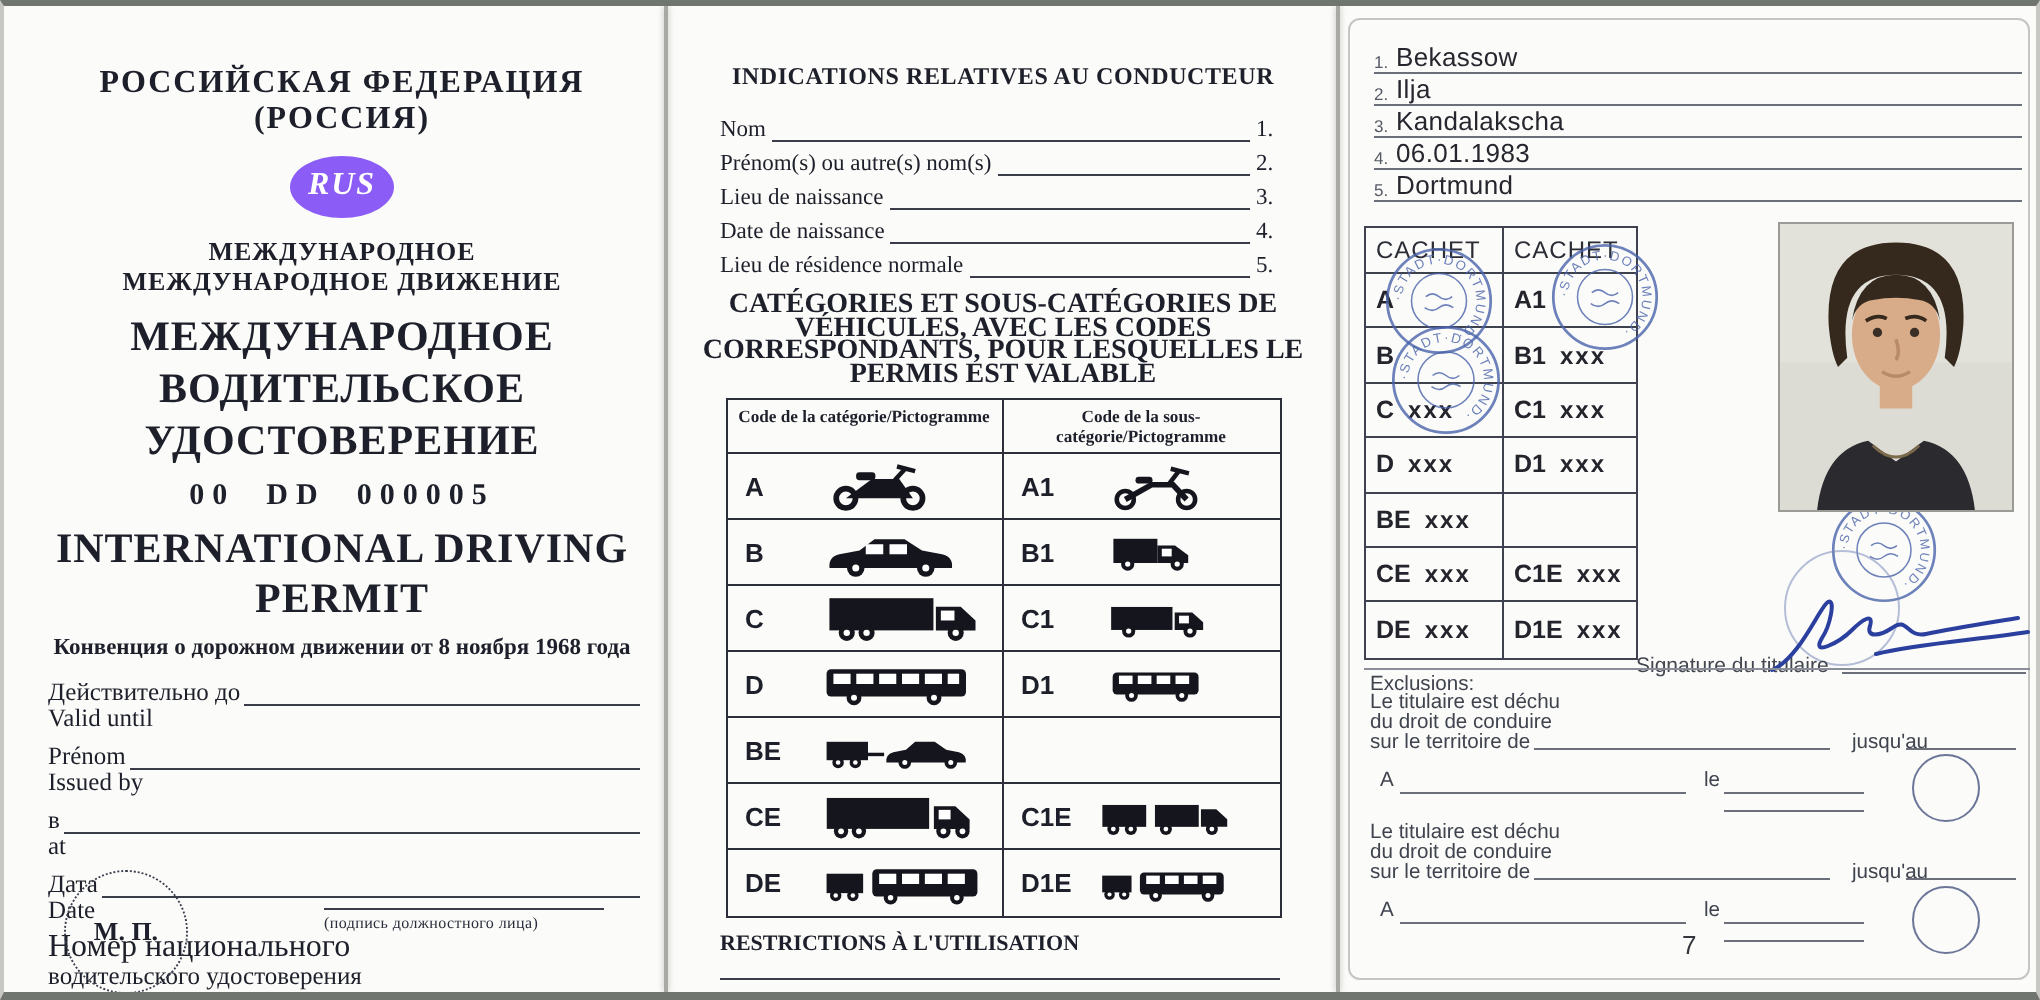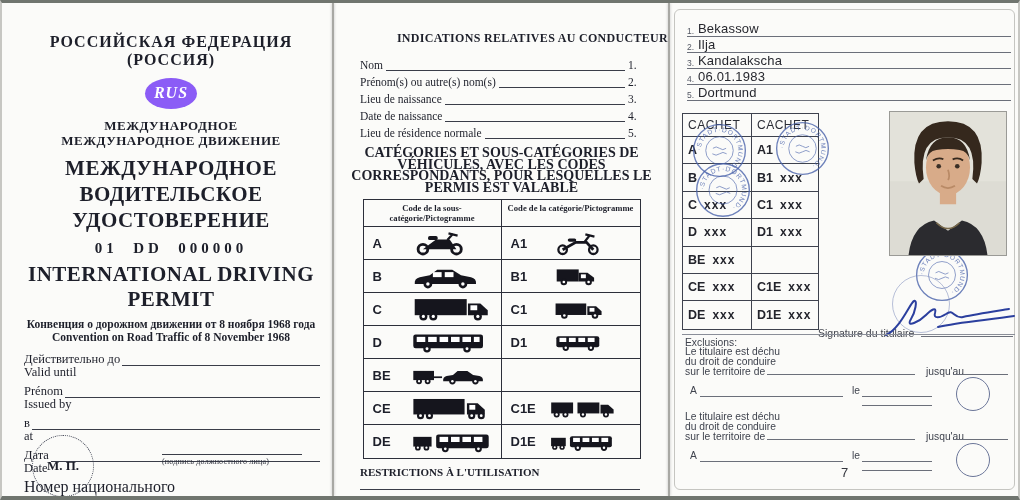--- a/index.html
+++ b/index.html
@@ -28,21 +28,21 @@
   .sublbl{font-size:12.5px;line-height:13px;margin-bottom:5px}
   .lbl-plain{font-size:16px;line-height:14px}
   .seal-circle{position:absolute;left:22px;top:416px;width:62px;height:62px;border:1.6px dotted #3c4050;border-radius:50%;
                display:flex;align-items:center;justify-content:center;font-size:13px;font-weight:bold}
   .off-sign{position:absolute;left:152px;top:424px;width:140px;text-align:left}
   .off-sign .sline{border-bottom:1px solid #3a3d49;height:12px}
   .off-sign .cap{font-size:8px;letter-spacing:.2px;margin-top:2px;color:#2a2d3a}
 
   
   .panel-mid{position:absolute;left:333px;top:0;width:333px;height:500px}
-  .mid-head{margin-top:28px;text-align:right;font-weight:bold;font-size:12px;letter-spacing:.3px}
+  .mid-head{margin-top:28px;text-align:center;font-weight:bold;font-size:12px;letter-spacing:.3px}
   .mfields{margin:8px 28px 0 25px}
   .mfrow{display:flex;align-items:flex-end;height:17px;font-size:11.5px}
   .mfrow .lbl{white-space:nowrap}
   .mfrow .rule{flex:1;border-bottom:1px solid #3a3d49;margin:0 3px}
   .mfrow .num{width:12px}
   .cat-title{margin-top:8px;text-align:center;font-weight:bold;font-size:14px;line-height:11.5px}
   .vtable{margin:6px auto 0;width:278px;border:1.6px solid #2c2f3a}
   .vhead,.vrow{display:grid;grid-template-columns:1fr 1fr}
   .vhead>div{border-bottom:1px solid #2c2f3a;font-weight:bold;font-size:8.6px;text-align:center;padding:3px 1px}
   .vhead>div:first-child,.vcell:first-child{border-right:1px solid #2c2f3a}
@@ -106,24 +106,23 @@
 <div class="doc">
 
   <section class="panel-left">
     <div class="country" style="margin-top:14px">РОССИЙСКАЯ ФЕДЕРАЦИЯ</div>
     <div class="country">(РОССИЯ)</div>
     <div class="rus-badge">RUS</div>
     <div class="subttl" style="margin-top:9px">МЕЖДУНАРОДНОЕ</div>
     <div class="subttl">МЕЖДУНАРОДНОЕ ДВИЖЕНИЕ</div>
     <div class="title-ru" style="margin-top:7px">МЕЖДУНАРОДНОЕ</div>
     <div class="title-ru">ВОДИТЕЛЬСКОЕ УДОСТОВЕРЕНИЕ</div>
-    <div class="permit-no">01  DD  000000</div>
+    <div class="permit-no">00  DD  000005</div>
     <div class="title-en">INTERNATIONAL DRIVING PERMIT</div>
     <div class="conv">Конвенция о дорожном движении от 8 ноября 1968 года</div>
-    <div class="conv" style="margin-top:0">Convention on Road Traffic of 8 November 1968</div>
 
     <div class="lfields">
       <div class="lfrow">
         <span class="lbl">Действительно до</span>
         <span class="rule"></span>
       </div>
       <div class="sublbl">Valid until</div>
 
       <div class="lfrow">
         <span class="lbl">Prénom</span>
@@ -191,22 +190,22 @@
         <span class="rule"></span>
         <span class="num">5.</span>
       </div>
     </div>
 
     <div class="cat-title">CATÉGORIES ET SOUS-CATÉGORIES DE VÉHICULES, AVEC LES CODES</div>
     <div class="cat-title" style="margin-top:0">CORRESPONDANTS, POUR LESQUELLES LE PERMIS EST VALABLE</div>
 
     <div class="vtable">
       <div class="vhead">
+        <div>Code de la catégorie/Pictogramme</div>
         <div>Code de la sous-catégorie/Pictogramme</div>
-        <div>Code de la catégorie/Pictogramme</div>
       </div>
 
       <div class="vrow">
         <div class="vcell">
           <span class="vcode">A</span>
           <svg class="veh" viewBox="0 0 100 44">
             <circle cx="21" cy="32" r="8.5" fill="none" stroke="#15151d" stroke-width="5"></circle>
             <circle cx="80" cy="32" r="8.5" fill="none" stroke="#15151d" stroke-width="5"></circle>
             <path d="M21,32 L44,15 L68,15 L80,32 Z" fill="#15151d"></path>
             <path d="M64,16 L74,5 M66,4 L82,8" stroke="#15151d" stroke-width="4" fill="none"></path>

